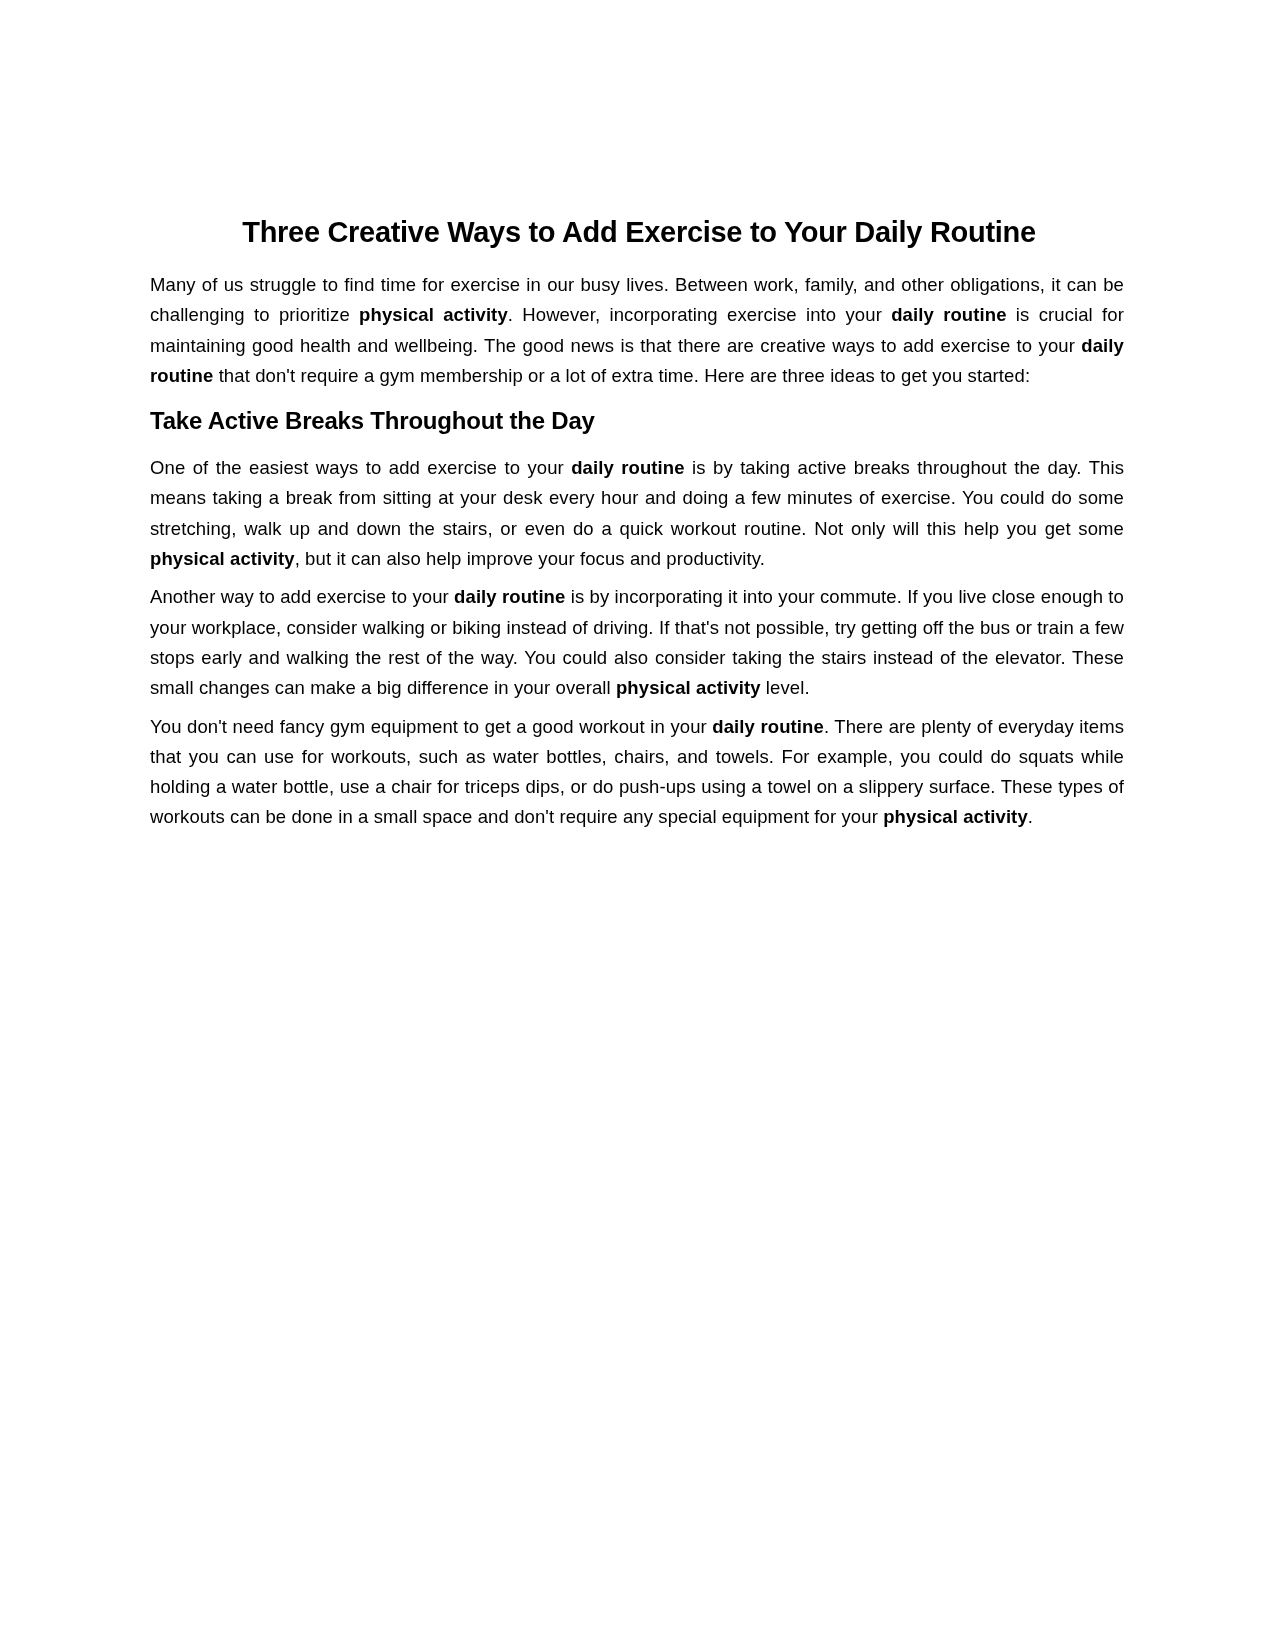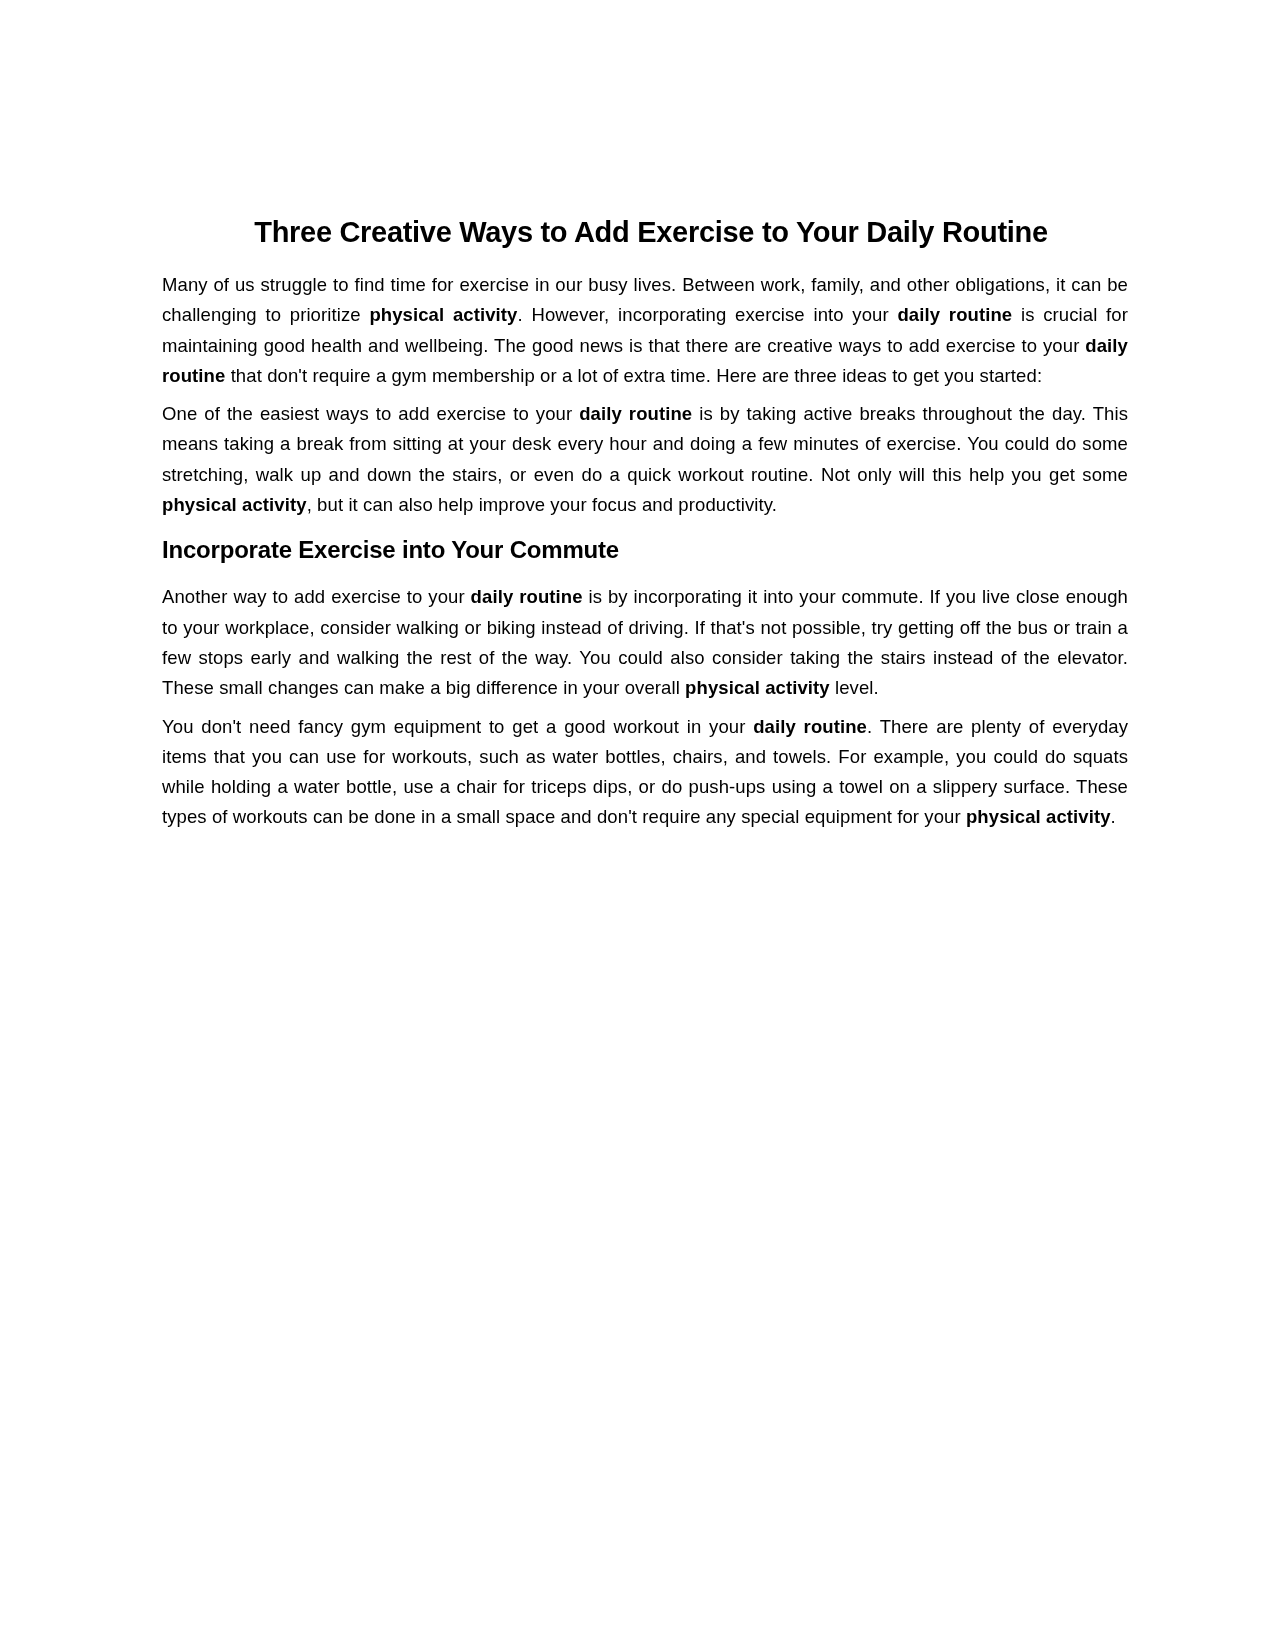--- a/index.html
+++ b/index.html
@@ -1,32 +1,32 @@
 <!DOCTYPE html>
 <html><head>
 <meta charset="utf-8">
 <style>
   html, body { margin: 0; padding: 0; background: #ffffff; }
   body { width: 1275px; height: 1650px; position: relative; overflow: hidden;
          font-family: "Liberation Sans", "DejaVu Sans", sans-serif; color: #000; }
-  .page { position: absolute; left: 162px; top: 212px; width: 978px; }
+  .page { position: absolute; left: 150px; top: 212px; width: 978px; }
   h1 { font-size: 29px; font-weight: bold; text-align: center; margin: 0 0 18px 0;
        letter-spacing: -0.3px; line-height: 40px; }
   h2 { font-size: 24px; font-weight: bold; margin: 14px 0 16px 0; line-height: 32px;
        letter-spacing: -0.2px; }
-  p { font-size: 18.5px; line-height: 30.3px; margin: 0 12px 8px 0; text-align: justify;
+  p { font-size: 18.5px; line-height: 30.3px; margin: 0 4px 8px 0; text-align: justify;
       letter-spacing: 0.1px; }
   b { font-weight: bold; }
 </style>
 </head>
 <body>
 
 <div class="page">
   <h1>Three Creative Ways to Add Exercise to Your Daily Routine</h1>
   <p>Many of us struggle to find time for exercise in our busy lives. Between work, family, and other obligations, it can be challenging to prioritize <b>physical activity</b>. However, incorporating exercise into your <b>daily routine</b> is crucial for maintaining good health and wellbeing. The good news is that there are creative ways to add exercise to your <b>daily routine</b> that don't require a gym membership or a lot of extra time. Here are three ideas to get you started:</p>
 
+  <h2>Take Active Breaks Throughout the Day</h2>
   <p>One of the easiest ways to add exercise to your <b>daily routine</b> is by taking active breaks throughout the day. This means taking a break from sitting at your desk every hour and doing a few minutes of exercise. You could do some stretching, walk up and down the stairs, or even do a quick workout routine. Not only will this help you get some <b>physical activity</b>, but it can also help improve your focus and productivity.</p>
 
-  <h2>Incorporate Exercise into Your Commute</h2>
   <p>Another way to add exercise to your <b>daily routine</b> is by incorporating it into your commute. If you live close enough to your workplace, consider walking or biking instead of driving. If that's not possible, try getting off the bus or train a few stops early and walking the rest of the way. You could also consider taking the stairs instead of the elevator. These small changes can make a big difference in your overall <b>physical activity</b> level.</p>
 
   <p>You don't need fancy gym equipment to get a good workout in your <b>daily routine</b>. There are plenty of everyday items that you can use for workouts, such as water bottles, chairs, and towels. For example, you could do squats while holding a water bottle, use a chair for triceps dips, or do push-ups using a towel on a slippery surface. These types of workouts can be done in a small space and don't require any special equipment for your <b>physical activity</b>.</p>
 </div>
 
 </body></html>

